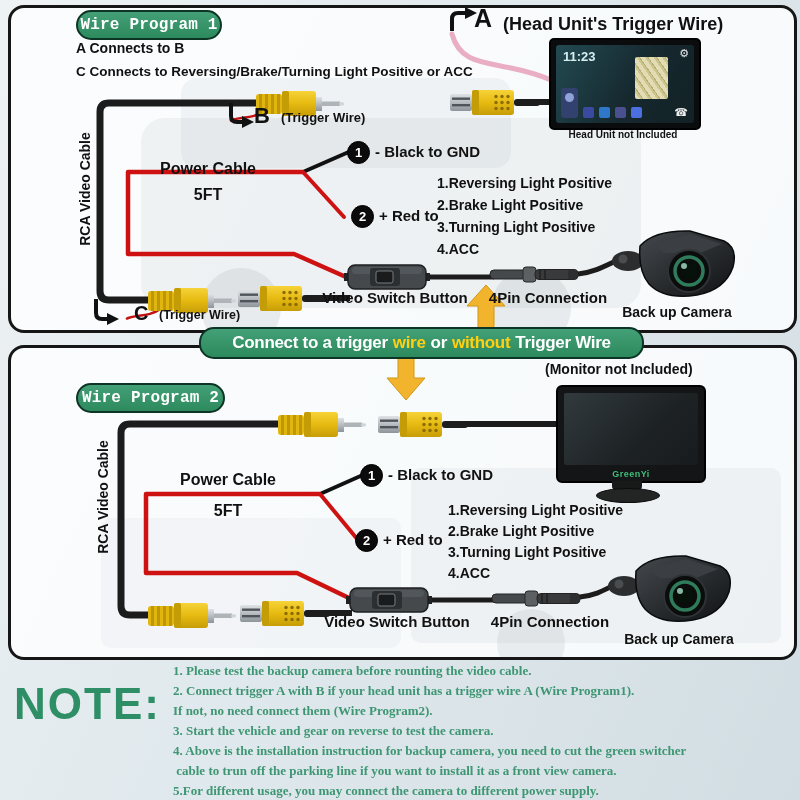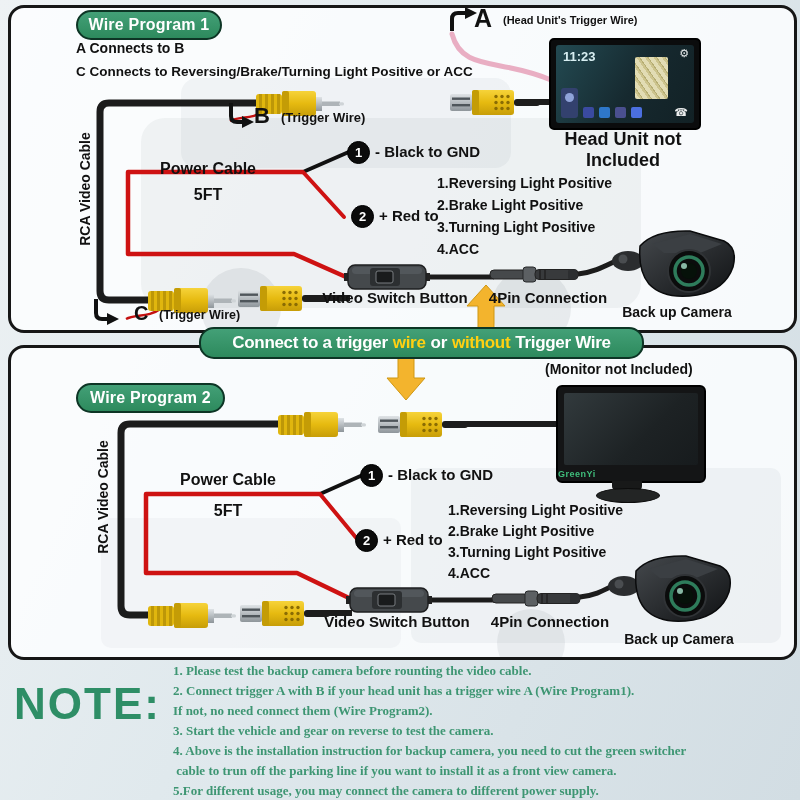--- a/index.html
+++ b/index.html
@@ -8,21 +8,21 @@
        background:linear-gradient(115deg,#eef2f4 0%,#e0e9ed 45%,#d2dde3 100%);}
   #stage{position:relative;width:800px;height:800px;}
   .abs{position:absolute;}
   .panel{position:absolute;left:8px;width:783px;background:rgba(253,254,255,0.85);
          border:3px solid #161616;border-radius:16px;overflow:hidden;}
   .p1{top:5px;height:322px;}
   .p2{top:345px;height:309px;}
   .pill{position:absolute;background:linear-gradient(#43a077,#2d8a5d);
         border:2px solid #0d3525;border-radius:15px;color:#fff;
         font-weight:bold;display:flex;align-items:center;justify-content:center;}
-  .ttl{font-size:16px;letter-spacing:0.2px;}
+  .ttl{font-size:16px;letter-spacing:0.2px;font-family:Liberation Mono, monospace;}
   .blk{color:#111;font-weight:bold;}
   .ctr{text-align:center;}
   .vert{transform:rotate(-90deg);transform-origin:center;}
   .badge{position:absolute;width:21px;height:21px;border-radius:50%;background:#0b0b0b;
          color:#fff;font-weight:bold;font-size:13px;display:flex;align-items:center;
          justify-content:center;border:1px solid #000;}
   .banner{left:199px;top:327px;width:441px;height:28px;border-radius:15px;
           font-size:17px;letter-spacing:-0.3px;gap:5px;}
   .banner .gold{color:#ffd012;}
   .headunit{left:549px;top:38px;width:148px;height:88px;background:#0b0c0d;
@@ -35,21 +35,21 @@
             background:repeating-linear-gradient(55deg,#e2dcb4 0 4px,#cdc48e 4px 6px,#b6ad72 6px 7px);}
   .hu-app{position:absolute;left:5px;bottom:5px;width:17px;height:30px;background:#33416e;border-radius:3px;}
   .hu-app:after{content:"";position:absolute;left:4px;top:5px;width:9px;height:9px;border-radius:50%;background:#8fa3d9;}
   .hu-row{position:absolute;left:27px;bottom:5px;display:flex;gap:5px;align-items:center;}
   .hu-ic{width:11px;height:11px;border-radius:2px;}
   .hu-phone{position:absolute;right:6px;bottom:4px;color:#eceeee;font-size:11px;}
   .monitor{left:556px;top:385px;width:146px;height:94px;background:#141516;
            border:2px solid #000;border-radius:6px;}
   .mo-screen{position:absolute;left:6px;top:6px;right:6px;bottom:16px;
              background:linear-gradient(135deg,#323a3d 0%,#1d2224 60%,#171b1d 100%);border-radius:2px;}
-  .mo-brand{position:absolute;left:0;right:0;bottom:2px;
+  .mo-brand{position:absolute;left:0;right:0;bottom:2px;text-align:center;
             color:#3fbd7b;font-size:9px;font-weight:bold;letter-spacing:0.5px;}
   .mo-neck{left:612px;top:481px;width:30px;height:9px;background:#181919;border-radius:0 0 4px 4px;}
   .mo-base{left:596px;top:488px;width:62px;height:13px;background:#232525;border-radius:50%;border:1px solid #0c0c0c;}
   .note-h{left:14px;top:679px;color:#2e8e66;font-size:44px;font-weight:bold;letter-spacing:2px;}
   .note-line{color:#3e9673;font-size:13px;font-weight:bold;line-height:20px;white-space:pre;font-family:Liberation Serif, serif;}
   svg{position:absolute;left:0;top:0;pointer-events:none;}
 </style>
 </head>
 <body>
 
@@ -191,42 +191,42 @@
     <use href="#camera" x="606" y="547"></use>
   </svg>
 
   <div class="pill ttl abs" style="left:76px;top:10px;width:142px;height:26px;">
       <span>Wire Program 1</span>
     </div>
   <div class="abs blk" style="left:76px;top:40px;font-size:14px;">A Connects to B</div>
   <div class="abs blk" style="left:76px;top:64px;font-size:13.5px;">C Connects to Reversing/Brake/Turning Light Positive or ACC</div>
 
   <div class="abs blk" style="left:474px;top:4px;font-size:25px;">A</div>
-  <div class="abs blk" style="left:503px;top:14px;font-size:11px;">(Head Unit's Trigger Wire)</div>
+  <div class="abs blk" style="left:503px;top:14px;font-size:18px;">(Head Unit's Trigger Wire)</div>
   <div class="abs blk" style="left:254px;top:103px;font-size:22px;">B</div>
   <div class="abs blk" style="left:281px;top:110px;font-size:13px;">(Trigger Wire)</div>
   <div class="abs blk" style="left:134px;top:302px;font-size:20px;">C</div>
   <div class="abs blk" style="left:159px;top:308px;font-size:12.5px;">(Trigger Wire)</div>
 
   <div class="abs headunit">
     <div class="hu-screen">
       <div class="hu-clock">11:23</div>
       <div class="hu-gear">⚙</div>
       <div class="hu-album"></div>
       <div class="hu-app"></div>
       <div class="hu-row">
         <div class="hu-ic" style="background:#3a4aa0;"></div>
         <div class="hu-ic" style="background:#2e77c9;"></div>
         <div class="hu-ic" style="background:#4a4f8f;"></div>
         <div class="hu-ic" style="background:#4b6fe0;"></div>
       </div>
       <div class="hu-phone">☎</div>
     </div>
   </div>
-  <div class="abs blk ctr" style="left:540px;top:129px;width:166px;font-size:18px;">Head Unit not Included</div>
+  <div class="abs blk ctr" style="left:540px;top:129px;width:166px;font-size:10px;">Head Unit not Included</div>
 
   <div class="abs blk vert ctr" style="left:5px;top:181px;width:160px;font-size:14px;">RCA Video Cable</div>
   <div class="abs blk ctr" style="left:148px;top:160px;width:120px;font-size:16px;">Power Cable</div>
   <div class="abs blk ctr" style="left:148px;top:186px;width:120px;font-size:16px;">5FT</div>
 
   <div class="badge" style="left:347px;top:141px;">
       <span>1</span>
     </div>
   <div class="abs blk" style="left:375px;top:143px;font-size:15px;">- Black to GND</div>
   <div class="badge" style="left:351px;top:205px;">

